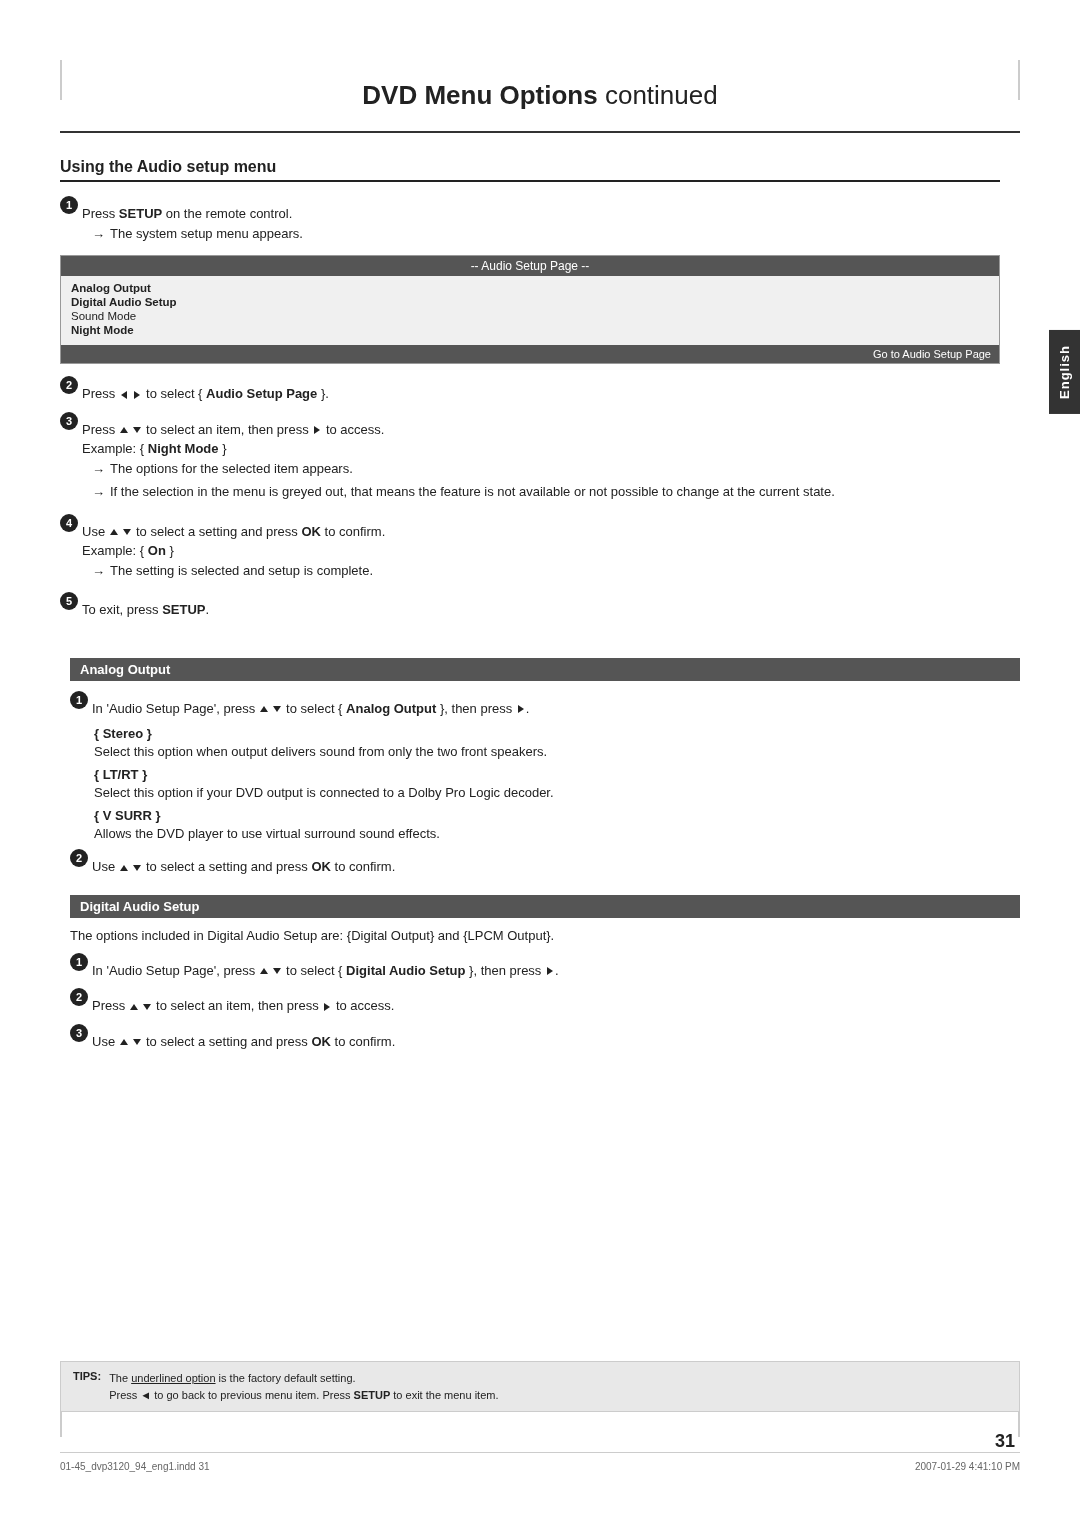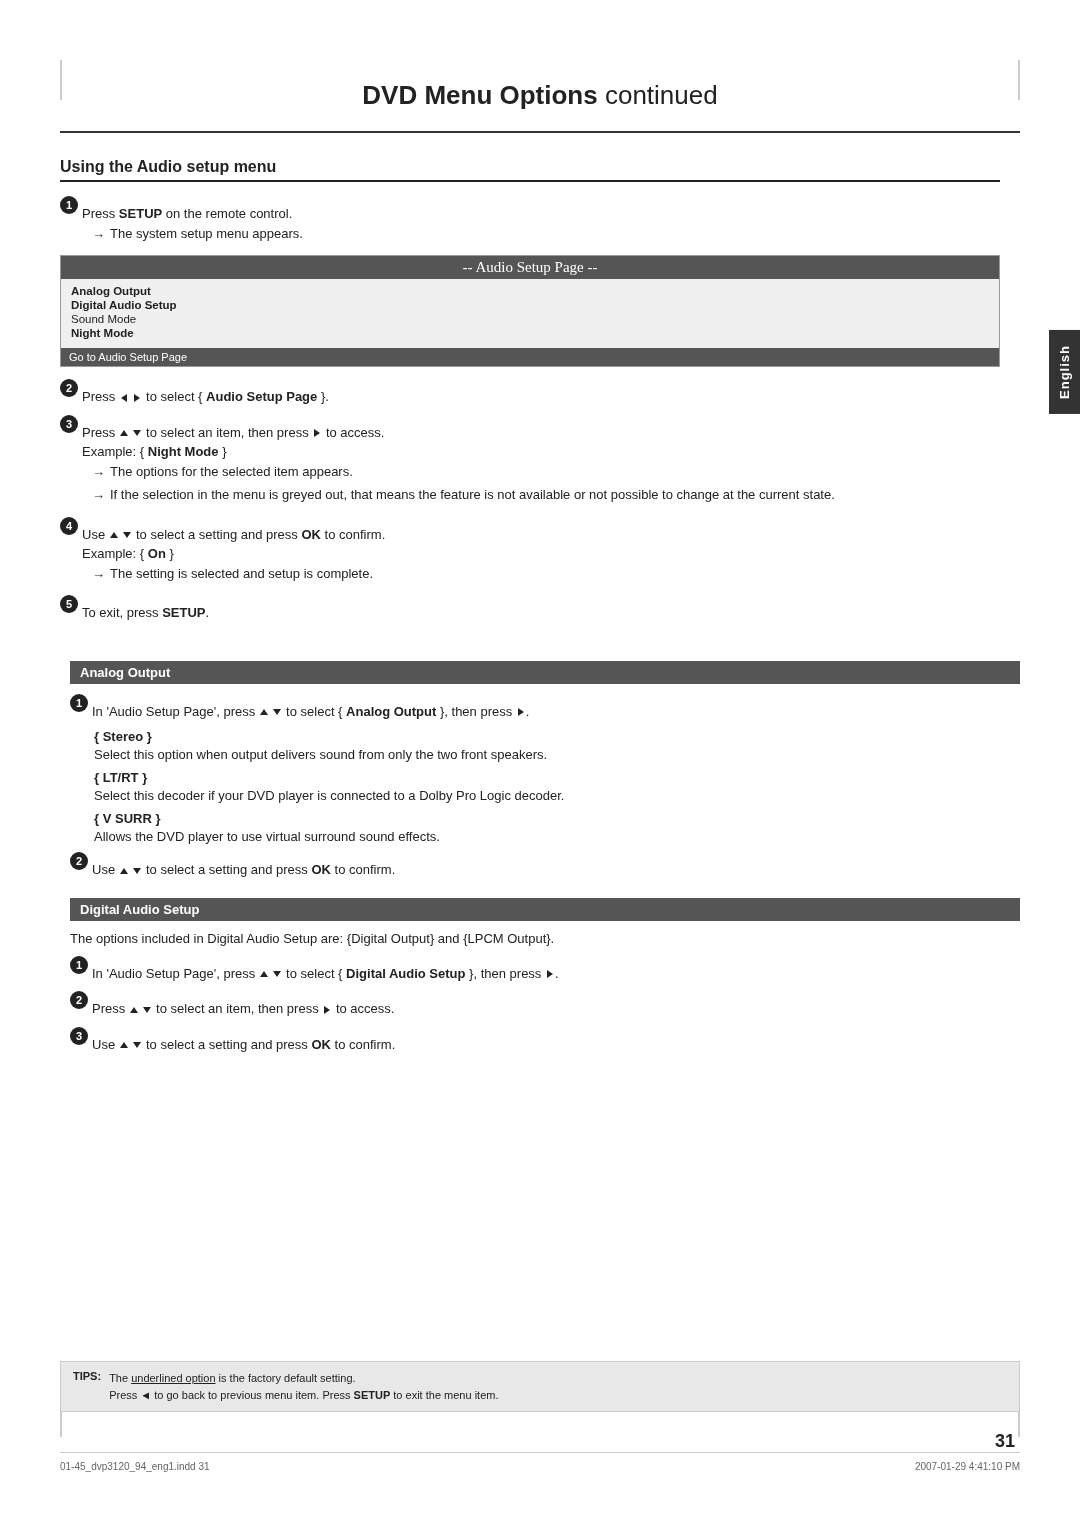--- a/index.html
+++ b/index.html
@@ -196,40 +196,39 @@
     .menu-box {
       border: 1px solid #999;
       background: #f0f0f0;
       margin: 8px 0 12px 0;
       font-size: 11.5px;
     }
     .menu-box-header {
       background: #555;
       color: #fff;
       padding: 3px 8px;
-      font-size: 15px;
+      font-size: 12px;
       text-align: center;
-      font-family: Liberation Serif, serif;
     }
     .menu-box-body {
       padding: 5px 10px 8px 10px;
     }
     .menu-box-item {
       padding: 1px 0;
       font-size: 11.5px;
     }
     .menu-box-item.bold {
       font-weight: bold;
     }
     .menu-box-footer {
       background: #555;
       color: #fff;
       padding: 3px 8px;
       font-size: 11px;
-      text-align: left;
+      text-align: right;
     }
 
     
     .section-header-bar {
       background: #555;
       color: #fff;
       padding: 4px 10px;
       font-size: 13px;
       font-weight: bold;
       margin-bottom: 10px;
@@ -414,21 +413,21 @@
             to select { <strong>Analog Output</strong> }, then press
             <span class="arrow-right-sm"></span>.
           </div>
         </div>
 
         <div class="indent">
           <div class="sub-item-heading">{ <strong>Stereo</strong> }</div>
           <p style="margin-bottom:8px;">Select this option when output delivers sound from only the two front speakers.</p>
 
           <div class="sub-item-heading">{ <strong>LT/RT</strong> }</div>
-          <p style="margin-bottom:8px;">Select this decoder if your DVD player is connected to a Dolby Pro Logic decoder.</p>
+          <p style="margin-bottom:8px;">Select this option if your DVD output is connected to a Dolby Pro Logic decoder.</p>
 
           <div class="sub-item-heading">{ <strong>V SURR</strong> }</div>
           <p style="margin-bottom:8px;">Allows the DVD player to use virtual surround sound effects.</p>
         </div>
 
         <div class="step-row">
           <span class="circle-num">2</span>
           <div class="step-content">
             Use
             <span class="arrow-up-sm"></span>

